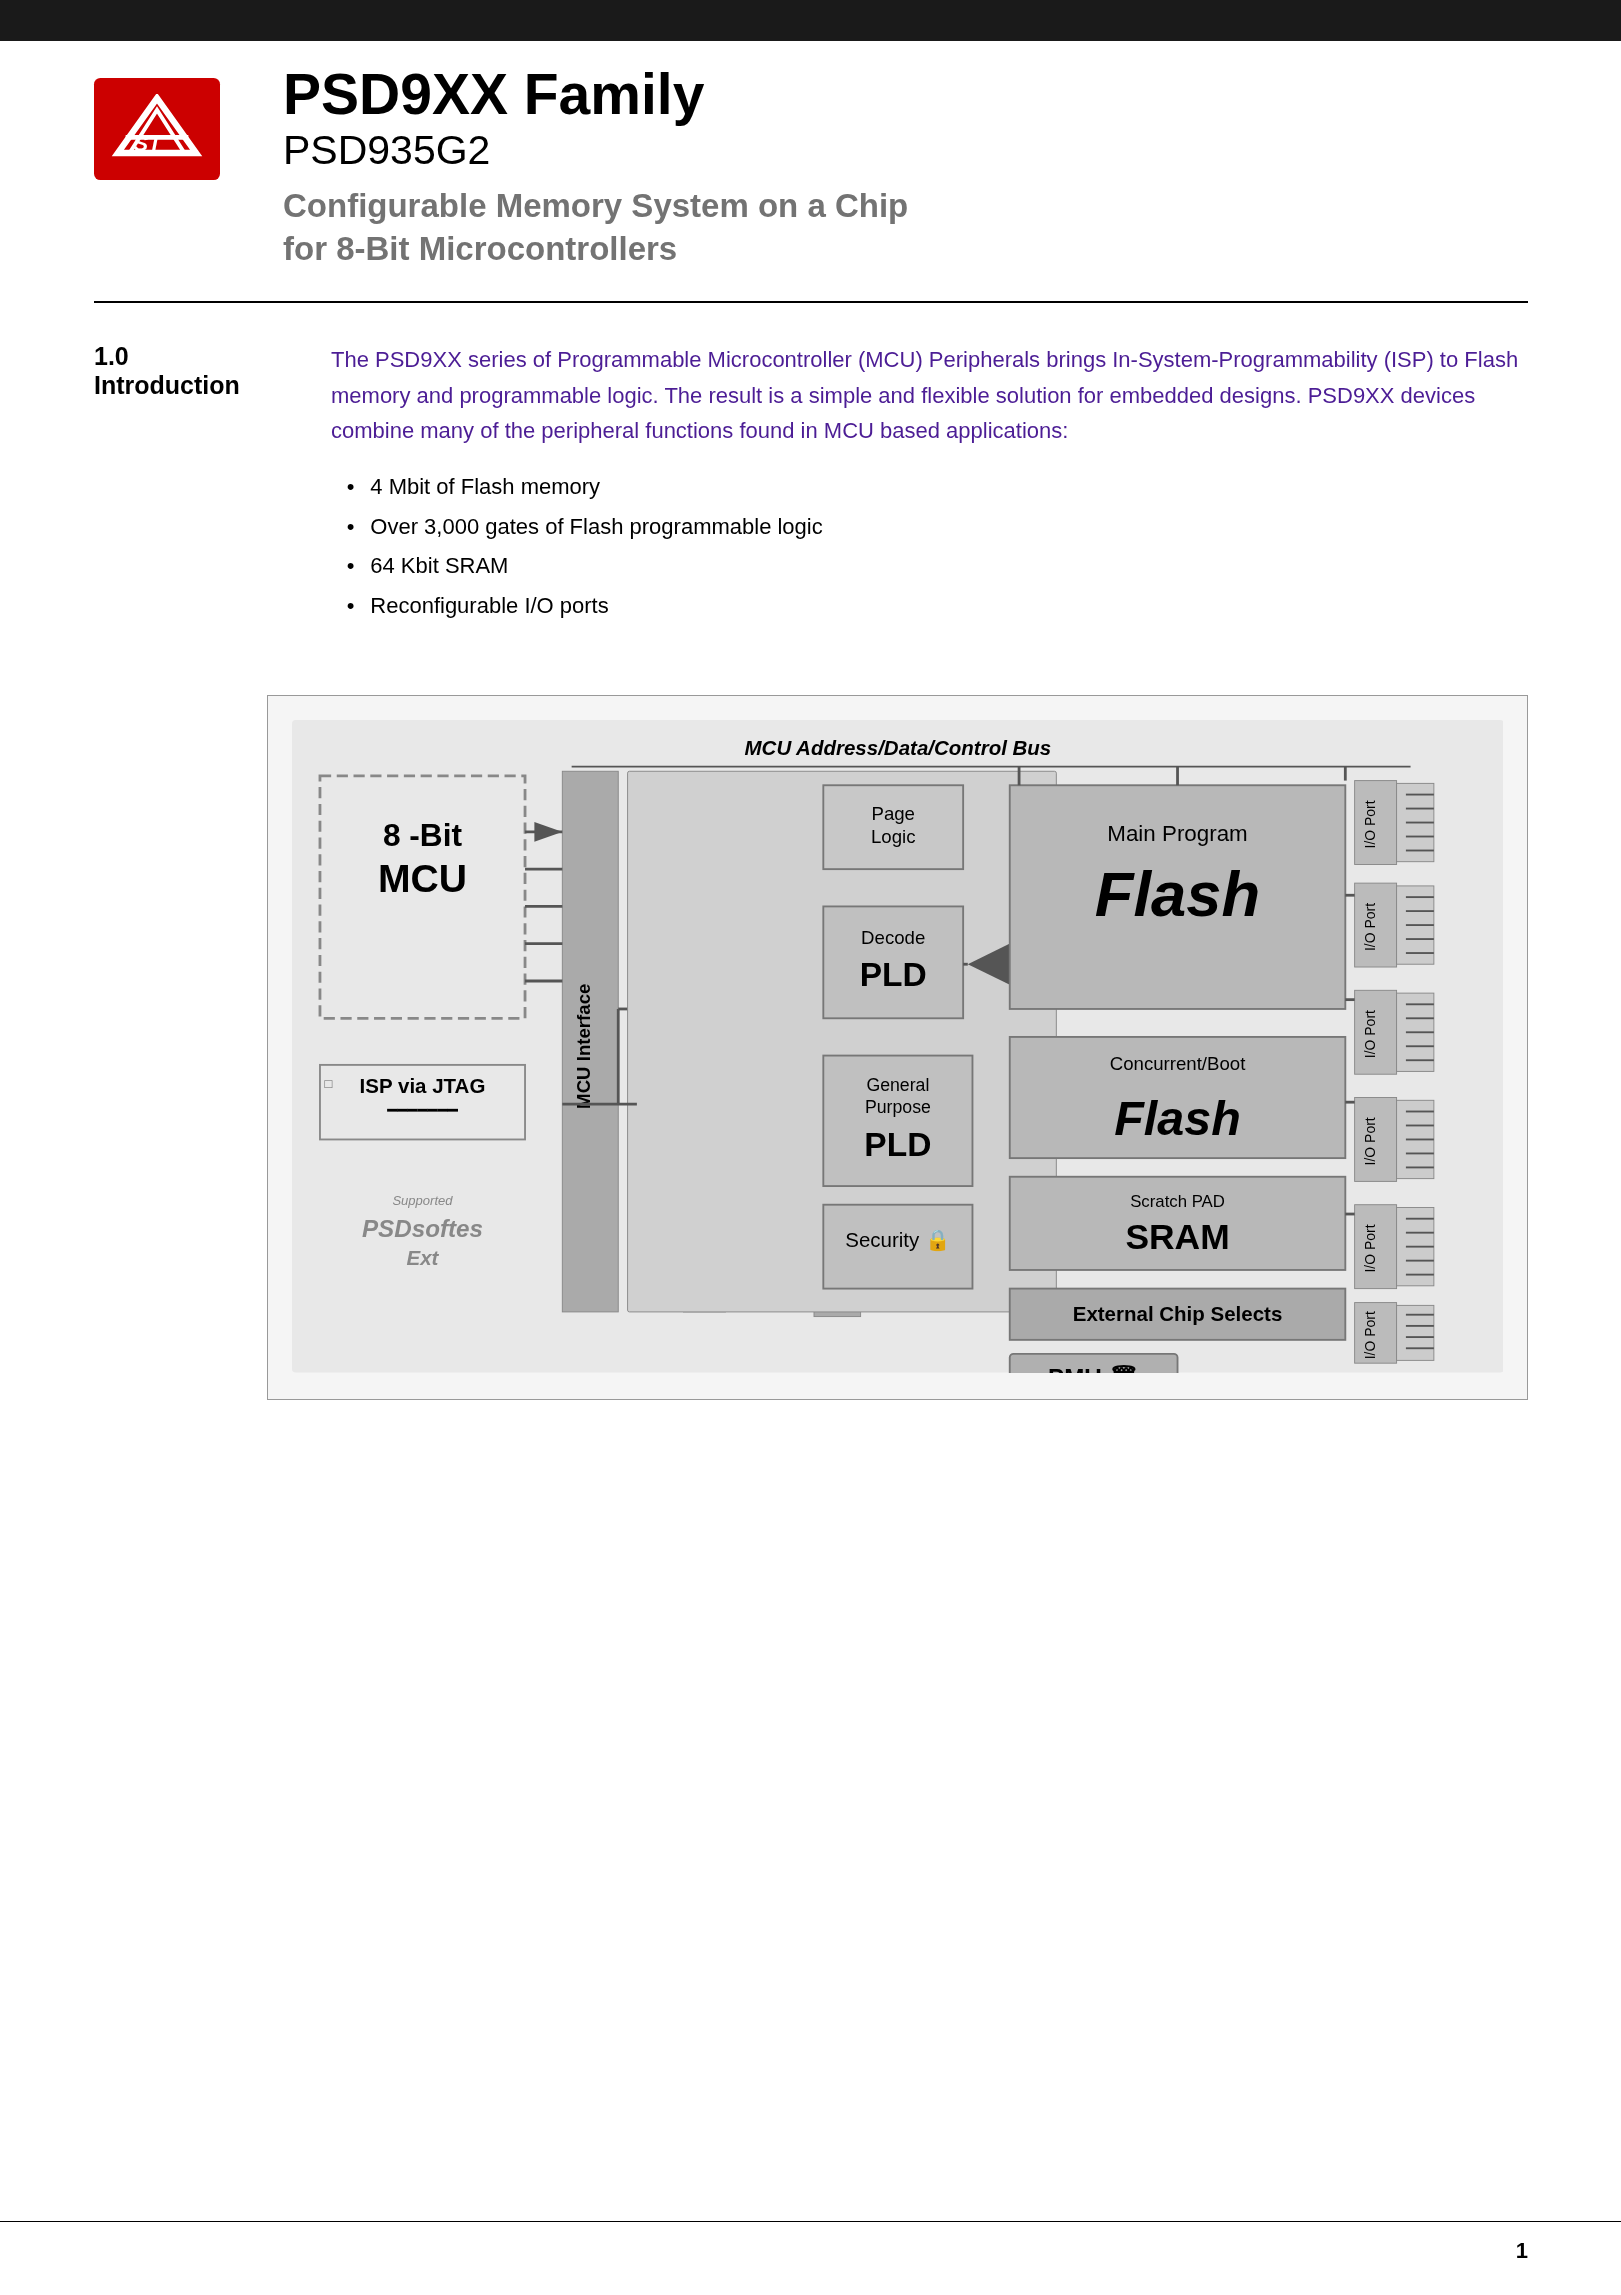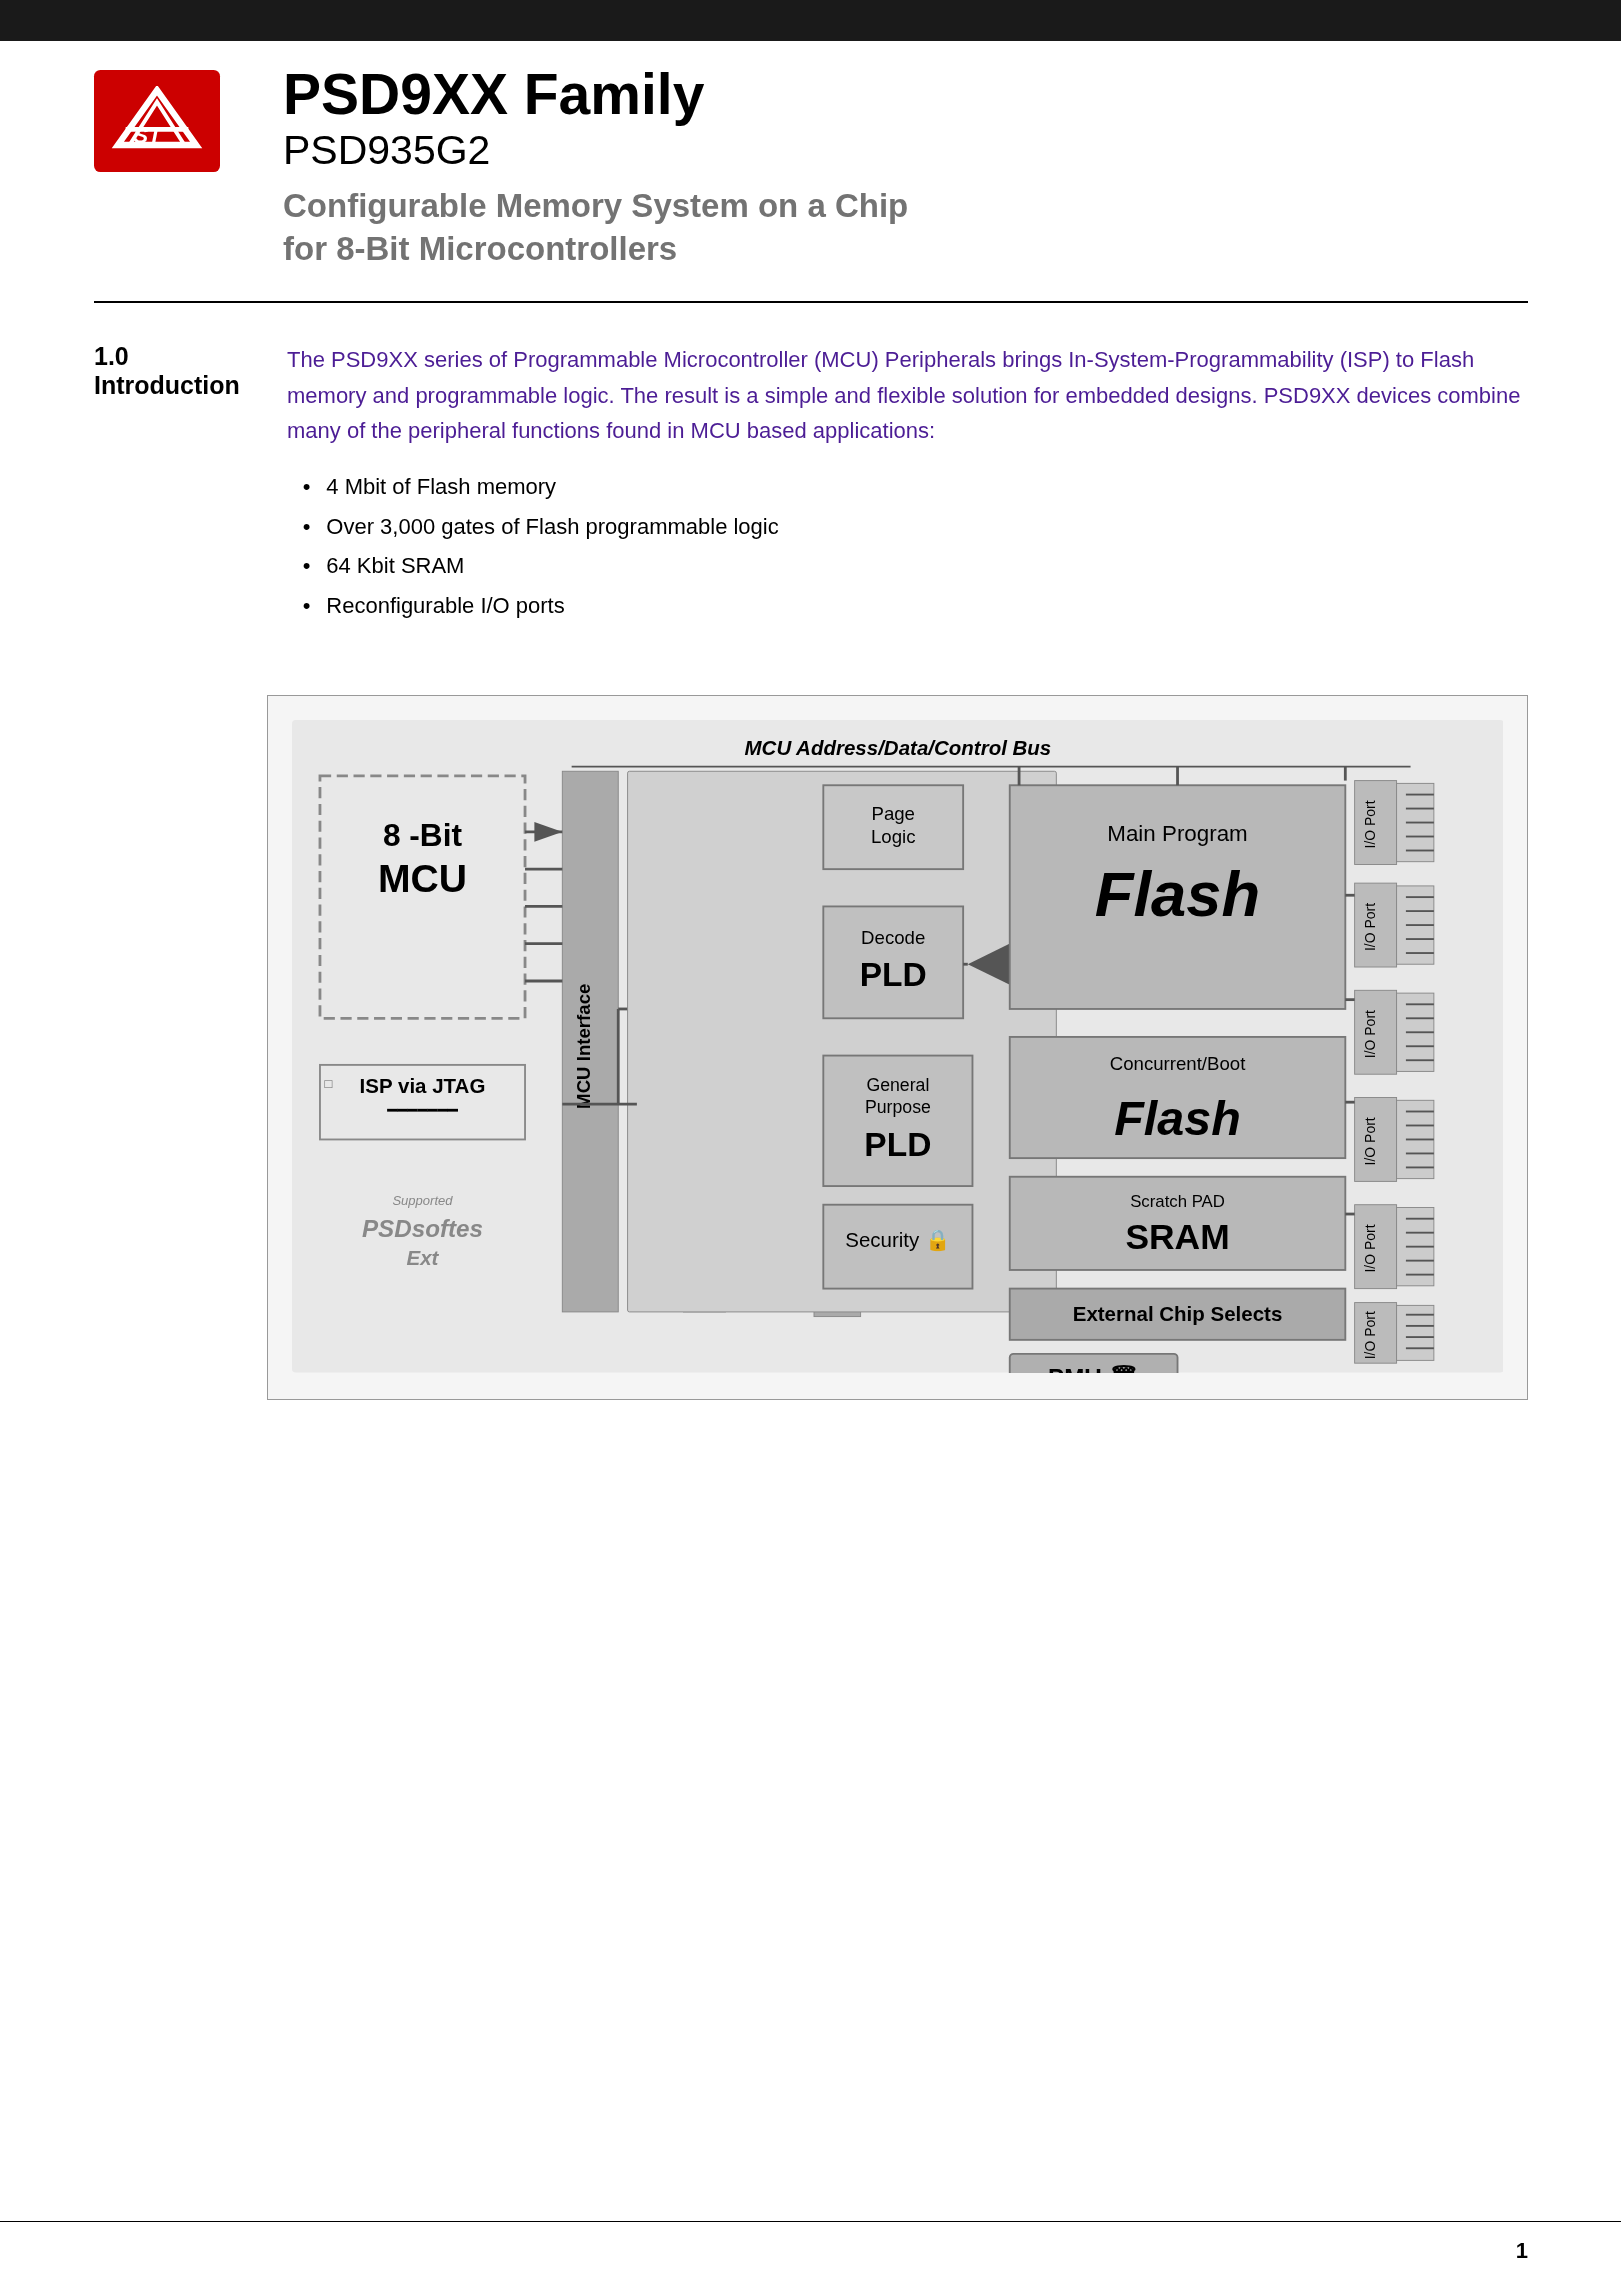--- a/index.html
+++ b/index.html
@@ -24,21 +24,21 @@
     
     .top-section {
       display: flex;
       align-items: flex-start;
       padding: 63px 94px 31px 94px;
       gap: 63px;
     }
 
     .logo-container {
       flex-shrink: 0;
-      margin-top: 7px;
+      margin-top: 15px;
     }
 
     .st-logo {
       width: 126px;
       height: 102px;
       background: #cc0000;
       border-radius: 6.3px;
       display: flex;
       align-items: center;
       justify-content: center;
@@ -81,21 +81,21 @@
     .section-divider {
       border: none;
       border-top: 2.4px solid #000;
       margin: 0 94px;
     }
 
     
     .content-section {
       display: flex;
       padding: 39px 94px;
-      gap: 20px;
+      gap: 64px;
     }
 
     .left-label {
       flex-shrink: 0;
       width: 173px;
     }
 
     .section-number {
       font-size: 25px;
       font-weight: bold;

